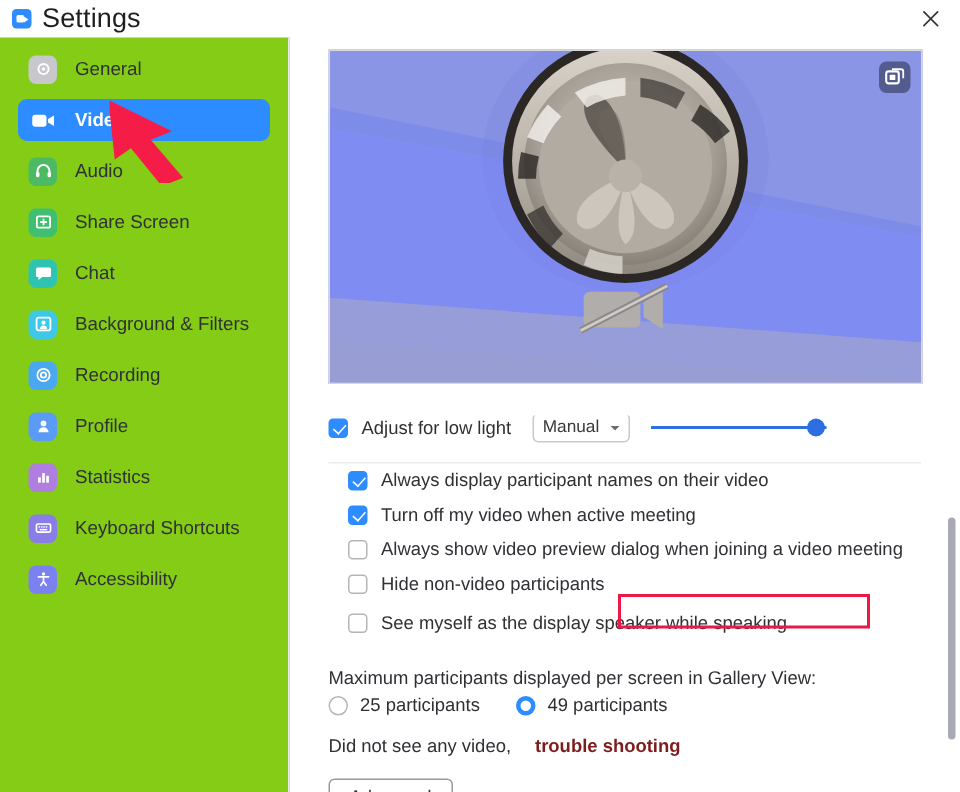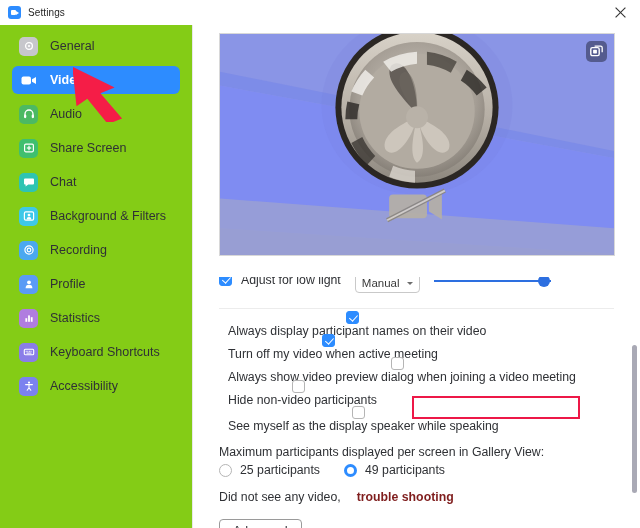--- a/index.html
+++ b/index.html
@@ -49,21 +49,21 @@
     content: "";
     position: absolute;
     left: 7.5px; top: 4.5px;
     width: 0; height: 0;
     border-top: 2px solid transparent;
     border-bottom: 2px solid transparent;
     border-left: 3px solid #ffffff;
   }
   #titlebar .title-text {
     margin-left: 7px;
-    font-size: 10px;
+    font-size: 18px;
     color: #1f1f1f;
     letter-spacing: 0.1px;
   }
   #close-btn {
     position: absolute;
     right: 0; top: 0;
     width: 40px; height: 25px;
     display: flex;
     align-items: center;
     justify-content: center;
@@ -149,21 +149,21 @@
   #lowlight-row {
     position: absolute;
     left: 0; top: 252px;
     width: 446px; height: 22px;
     overflow: hidden;
   }
   #lowlight-inner {
     position: absolute;
     left: 25px; top: -4px;
     display: flex;
-    align-items: flex-start;
+    align-items: center;
     height: 24px;
   }
   .cb {
     width: 13px; height: 13px;
     border-radius: 3px;
     border: 1.4px solid #b5b5b5;
     background: #ffffff;
     flex: none;
     position: relative;
     cursor: pointer;
@@ -233,25 +233,24 @@
   #divider {
     position: absolute;
     left: 25px; top: 283px;
     width: 395px; height: 1px;
     background: #ececec;
   }
 
   
   .opt-row {
     position: absolute;
-    left: 25px;
+    left: 38px;
     display: flex;
     align-items: center;
     height: 18px;
-    flex-direction: column;
   }
 
   
   #highlight-box {
     position: absolute;
     left: 218px; top: 371px;
     width: 168px; height: 23px;
     border: 2.4px solid #ed1847;
     pointer-events: none;
   }

